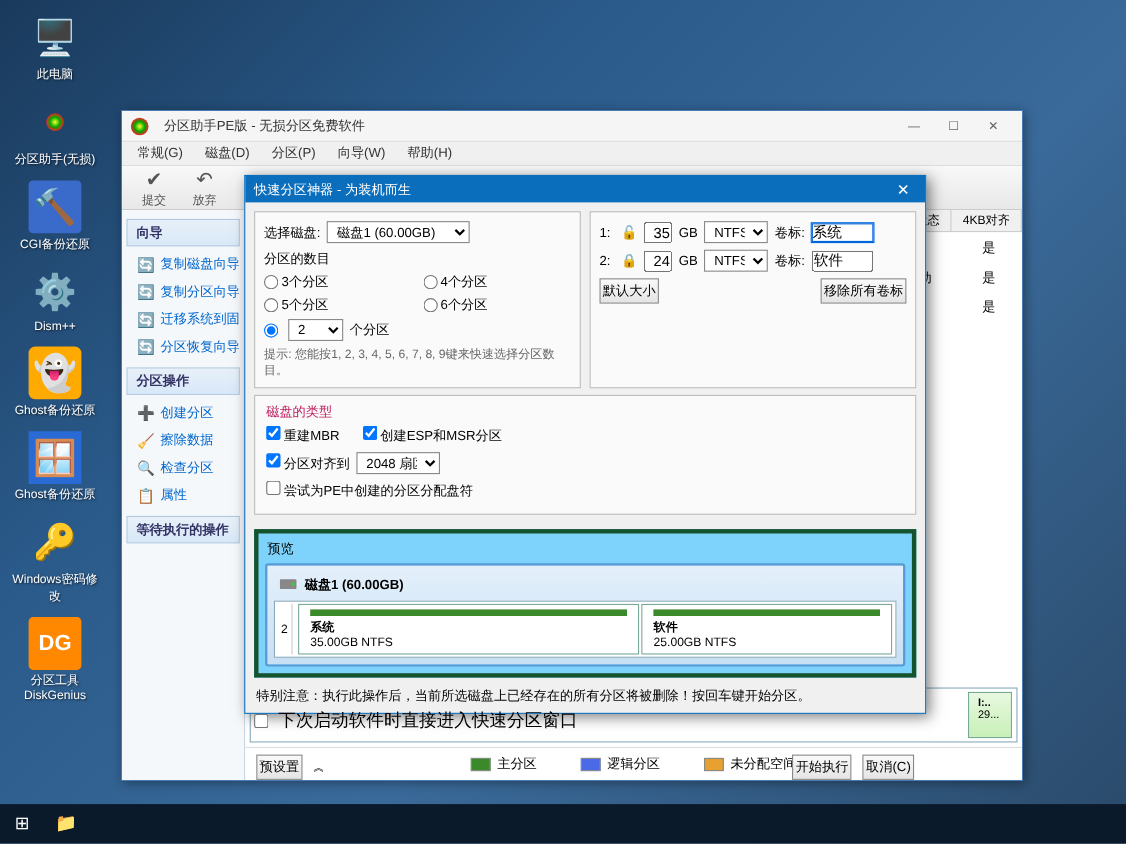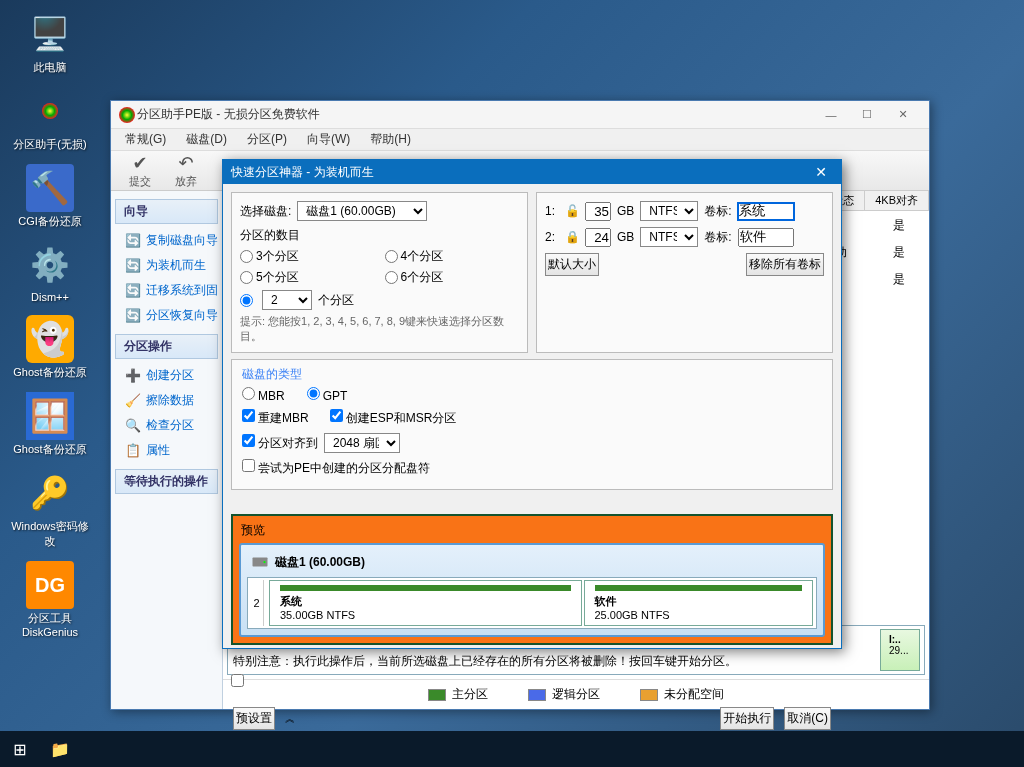--- a/index.html
+++ b/index.html
@@ -76,23 +76,23 @@
 .part-row { display: flex; align-items: center; gap: 6px; margin-bottom: 6px; }
 .part-row .idx { width: 14px; }
 .part-row .lock { width: 14px; }
 .size-inp { width: 26px; text-align: right; }
 .fs-sel { width: 58px; }
 .vol-inp { width: 56px; }
 .btn { padding: 2px 2px; font-size: 12px; border: 1px solid #888; background: linear-gradient(#fafafa, #e4e4e4); cursor: pointer; }
 .btn-row { display: flex; justify-content: space-between; margin-top: 6px; }
 
 .fieldset { border: 1px solid #bbb; background: #fafafa; padding: 6px 10px; margin-top: 6px; font-size: 12px; }
-.fieldset .legend { font-size: 12px; color: #3b82f6; padding: 0; border: none; display: block; margin-bottom: 4px; }
-
-.preview { border: 2px solid #14532d; background: #f97316; padding: 6px; margin-top: 24px; }
+.fieldset .legend { font-size: 12px; color: #be185d; padding: 0; border: none; display: block; margin-bottom: 4px; }
+
+.preview { border: 4px solid #14532d; background: #7dd3fc; padding: 6px; margin-top: 13px; }
 .prev-title { font-size: 12px; margin-bottom: 4px; padding-left: 2px; }
 .prev-disk { border: 2px solid #5a9ad4; background: linear-gradient(#e4f0fb, #c8e0f4); border-radius: 3px; padding: 6px; }
 .prev-hdr { display: flex; align-items: center; gap: 6px; padding: 2px 4px 6px; font-size: 12px; font-weight: bold; }
 .prev-parts { display: flex; background: #fff; border: 1px solid #8ab; padding: 2px; }
 .prev-seg { border: 1px solid #7a9; margin: 0 1px; padding: 4px 10px; font-size: 11px; position: relative; }
 .prev-seg .bar { height: 6px; background: #3a8a2a; margin-bottom: 3px; }
 .prev-num { width: 14px; display: flex; align-items: center; justify-content: center; font-size: 11px; border-right: 1px solid #ccc; margin-right: 4px; }
 
 .warn { font-size: 12px; margin-top: 8px; padding: 0 2px; }
 .dlg-footer { display: flex; align-items: center; padding: 6px 10px; gap: 10px; }
@@ -140,21 +140,21 @@
     </div>
   <div class="desktop-icon">
       <div class="ico" style="background:#f80;border-radius:4px;color:#fff;font-weight:bold;font-size:20px">DG</div>
       <div class="lbl">分区工具DiskGenius</div>
     </div>
 </div>
 
 <div class="main-window">
   <div class="titlebar">
     <span class="pa-logo"></span>
-    <span class="title" style="margin-left:2px">分区助手PE版 - 无损分区免费软件</span>
+    <span class="title" style="margin-left:14px">分区助手PE版 - 无损分区免费软件</span>
     <div class="win-controls">
       <div class="win-btn">—</div>
       <div class="win-btn">☐</div>
       <div class="win-btn close">✕</div>
     </div>
   </div>
   <div class="menubar">
     <div class="menu-item">常规(G)</div>
     <div class="menu-item">磁盘(D)</div>
     <div class="menu-item">分区(P)</div>
@@ -174,21 +174,21 @@
   <div class="window-body">
     <div class="sidebar">
       <div class="side-group">
         <div class="side-header">向导</div>
         <div class="side-item">
             <span class="si">🔄</span>
             <span>复制磁盘向导</span>
           </div>
         <div class="side-item">
             <span class="si">🔄</span>
-            <span>为装机而生</span>
+            <span>复制分区向导</span>
           </div>
         <div class="side-item">
             <span class="si">🔄</span>
             <span>迁移系统到固</span>
           </div>
         <div class="side-item">
             <span class="si">🔄</span>
             <span>分区恢复向导</span>
           </div>
       </div>
@@ -322,24 +322,20 @@
         <div class="btn-row">
           <button class="btn">默认大小</button>
           <button class="btn">移除所有卷标</button>
         </div>
       </div>
     </div>
 
     <div class="fieldset">
       <div class="legend" style="justify-content:flex-start;gap:0">磁盘的类型</div>
       <div class="row">
-        <label><input type="radio" name="dt" style=""><span>MBR</span></label>
-        <label style="margin-left:16px"><input type="radio" name="dt" checked="" style=""><span>GPT</span></label>
-      </div>
-      <div class="row">
         <label><input type="checkbox" checked="" style=""><span>重建MBR</span></label>
         <label style="margin-left:15px"><input type="checkbox" checked="" style=""><span>创建ESP和MSR分区</span></label>
       </div>
       <div class="row">
         <label><input type="checkbox" checked="" style=""><span>分区对齐到</span></label>
         <select style="width:76px"><option>2048 扇区</option></select>
       </div>
       <div class="row">
         <label><input type="checkbox" style=""><span>尝试为PE中创建的分区分配盘符</span></label>
       </div>
@@ -367,20 +363,21 @@
             <b>软件</b><br>
             <span>25.00GB NTFS</span>
           </div>
         </div>
       </div>
     </div>
 
     <div class="warn">特别注意：执行此操作后，当前所选磁盘上已经存在的所有分区将被删除！按回车键开始分区。</div>
     <label class="row" style="margin-top:4px">
         <input type="checkbox" style="">
+        <span>下次启动软件时直接进入快速分区窗口</span>
       </label>
   </div>
   <div class="dlg-footer">
     <button class="btn">预设置</button>
     <span class="expand-ico">︽</span>
     <span class="spacer"></span>
     <button class="btn">开始执行</button>
     <button class="btn">取消(C)</button>
   </div>
 </div>

